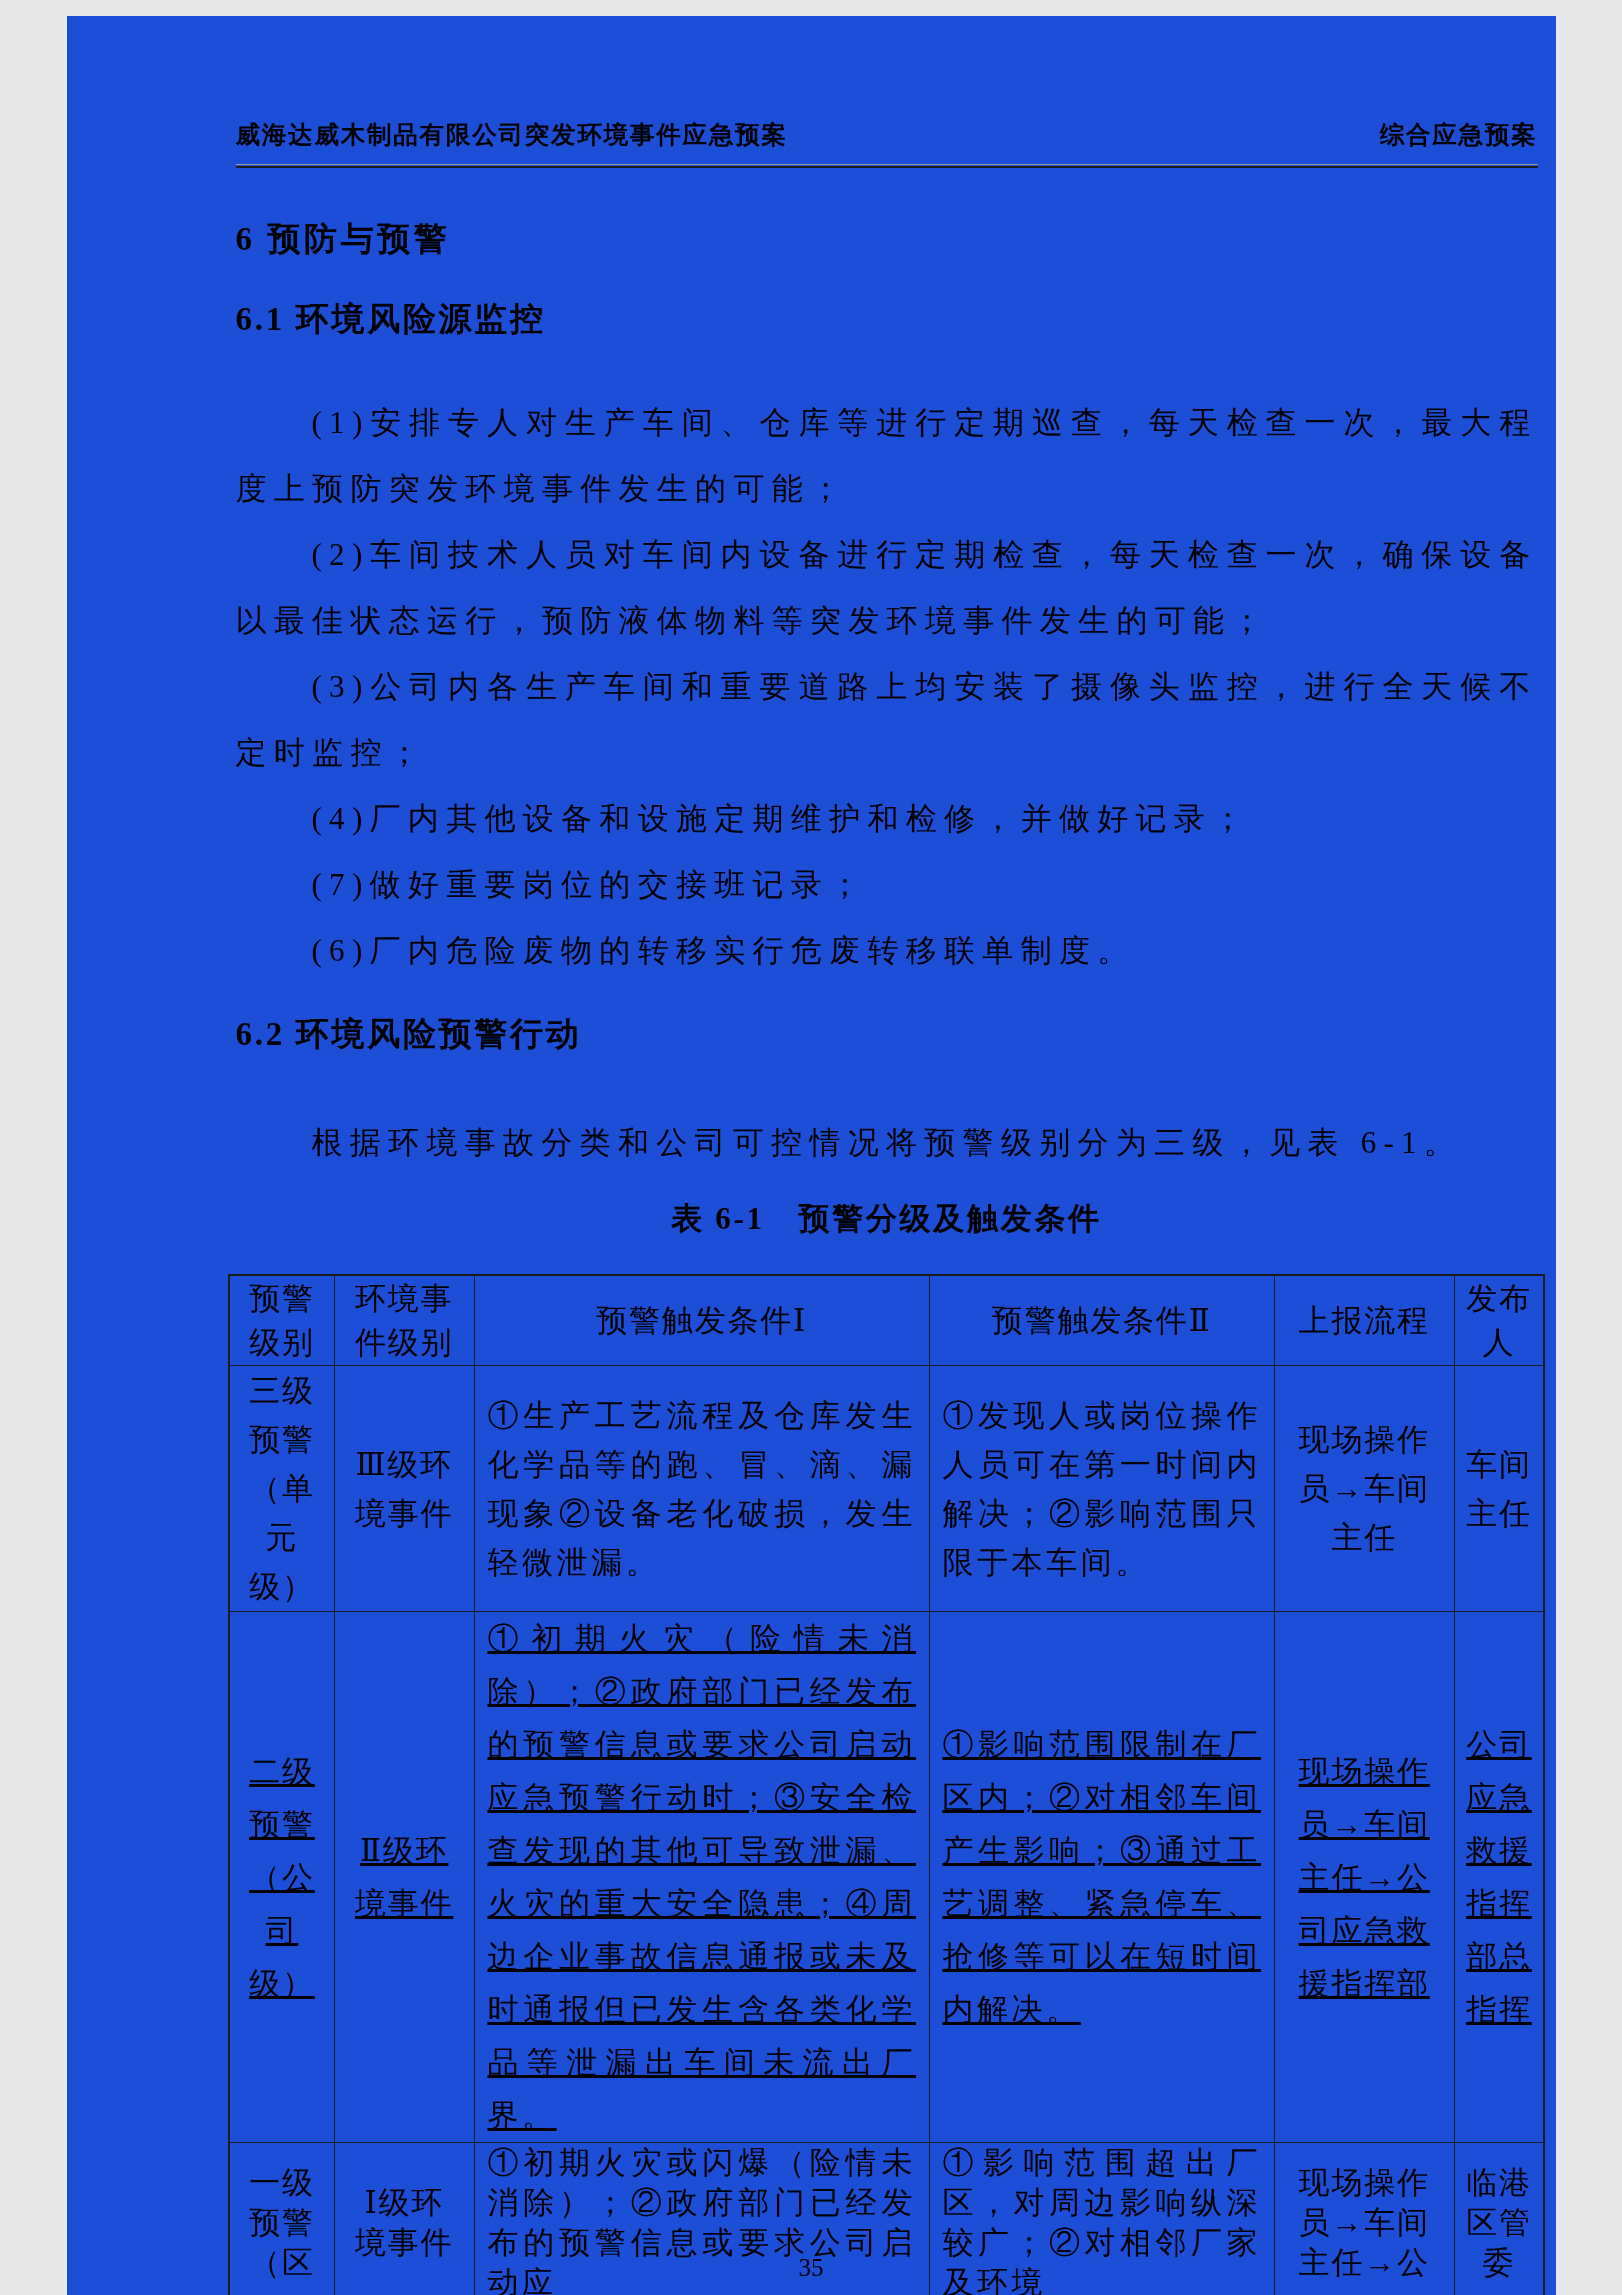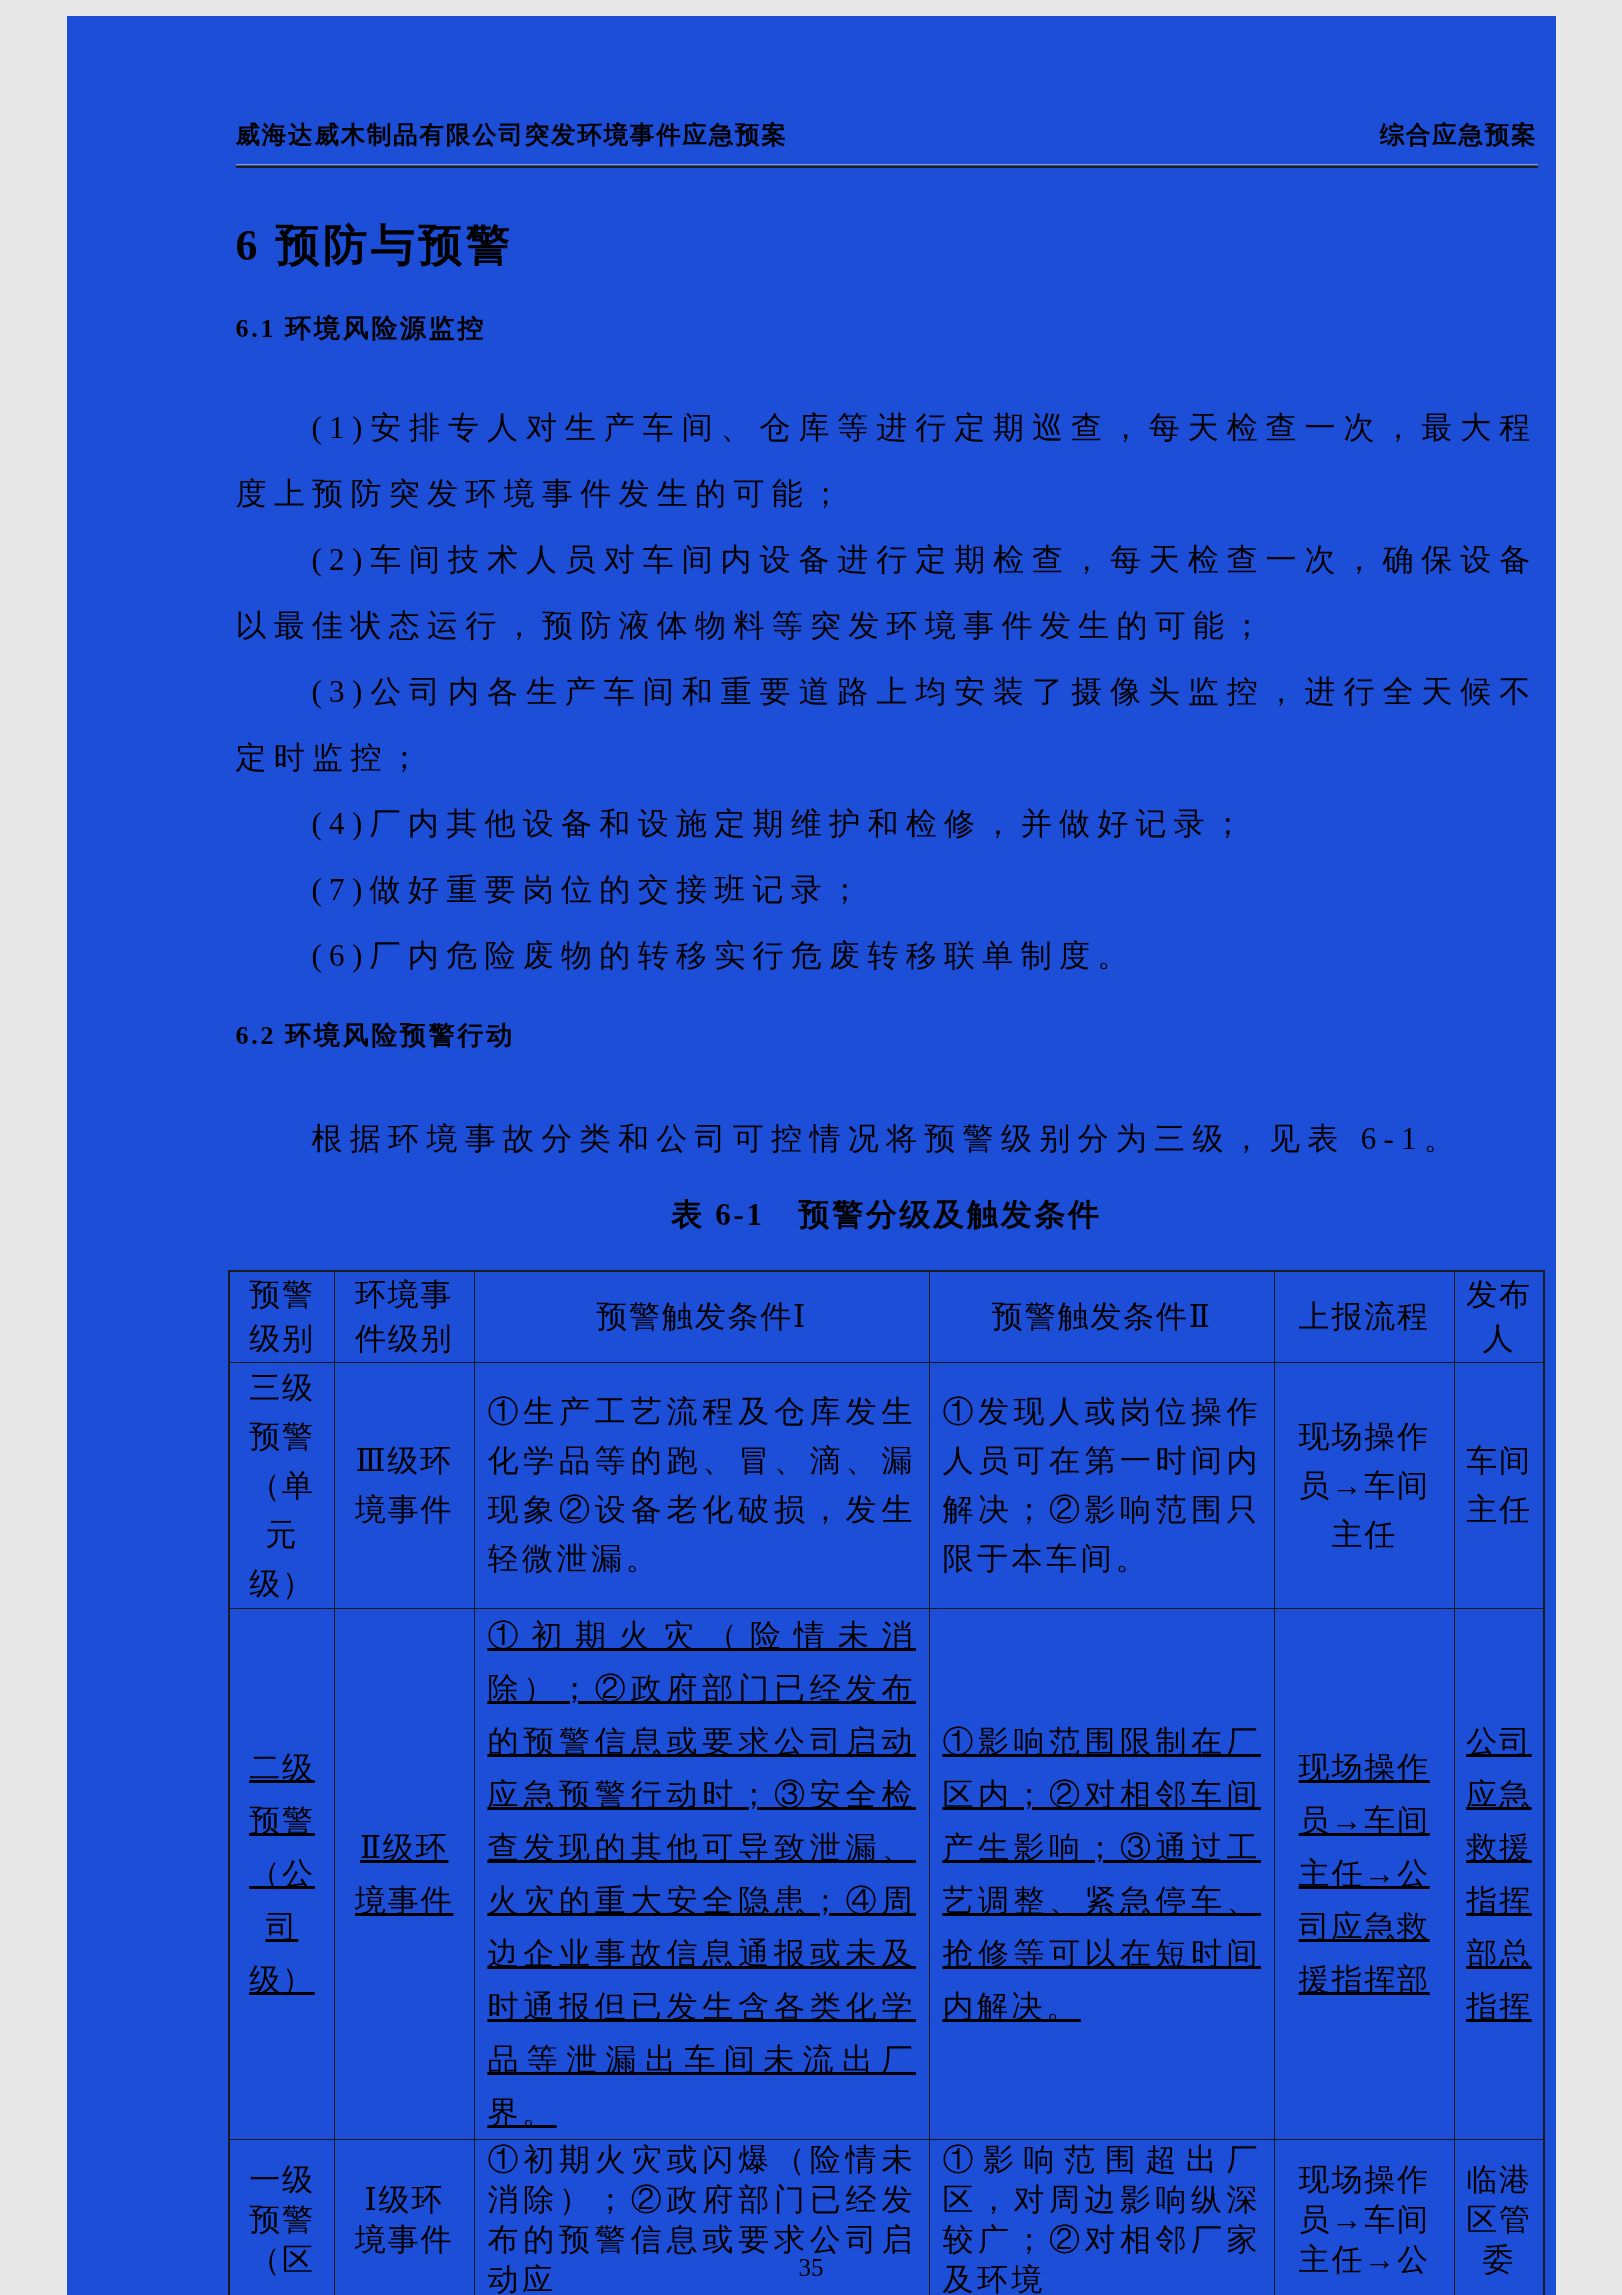--- a/index.html
+++ b/index.html
@@ -21,25 +21,25 @@
     border-bottom:0.9px solid #9a9a9a;
   }
   .doc-header::after{
     content:"";position:absolute;left:0;right:0;bottom:-4.5px;height:2.7px;background:#1d1d1d;
   }
   .content{
     position:absolute;top:160px;left:169px;width:1302px;
   }
   .h-chapter{
     margin:44px 0 0 0;
-    font-size:44px;line-height:1.2;font-weight:bold;letter-spacing:3.6px;
+    font-size:33px;line-height:1.2;font-weight:bold;letter-spacing:3.6px;
   }
   .h-section{
     margin:40px 0 0 0;
-    font-size:26px;line-height:1.2;font-weight:bold;letter-spacing:2.7px;
+    font-size:33px;line-height:1.2;font-weight:bold;letter-spacing:2.7px;
   }
   .h-section.second{margin-top:31px;}
   .body-p{
     margin:0;
     font-size:31px;line-height:66px;letter-spacing:7.3px;
     text-align:justify;text-indent:76px;
   }
   .body-p.first{margin-top:51px;}
   .body-p.after-h{margin-top:55px;}
   .tbl-caption{

